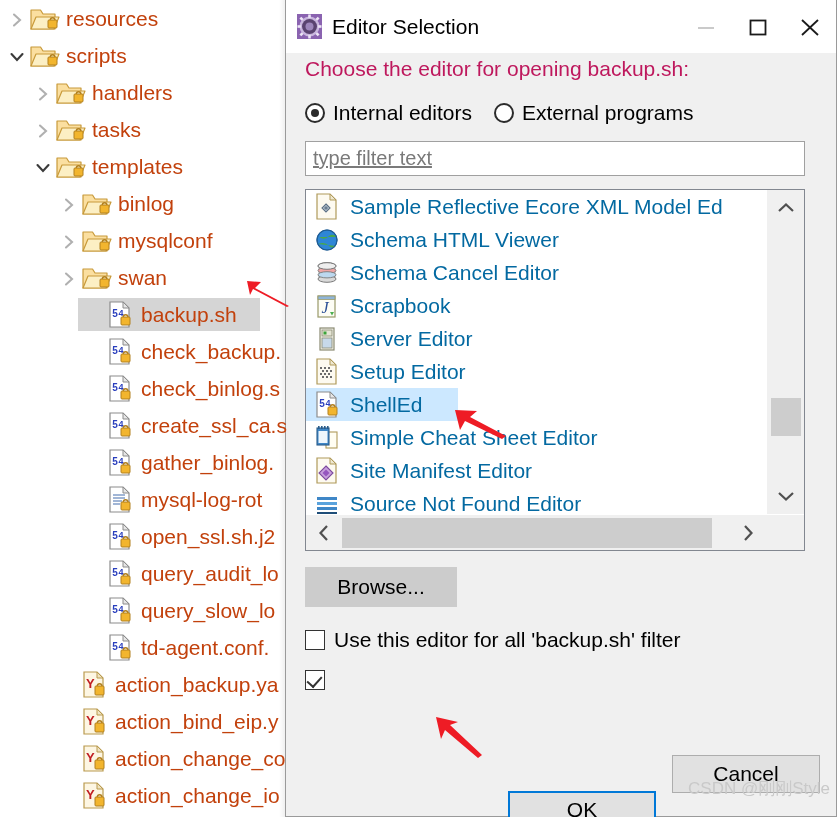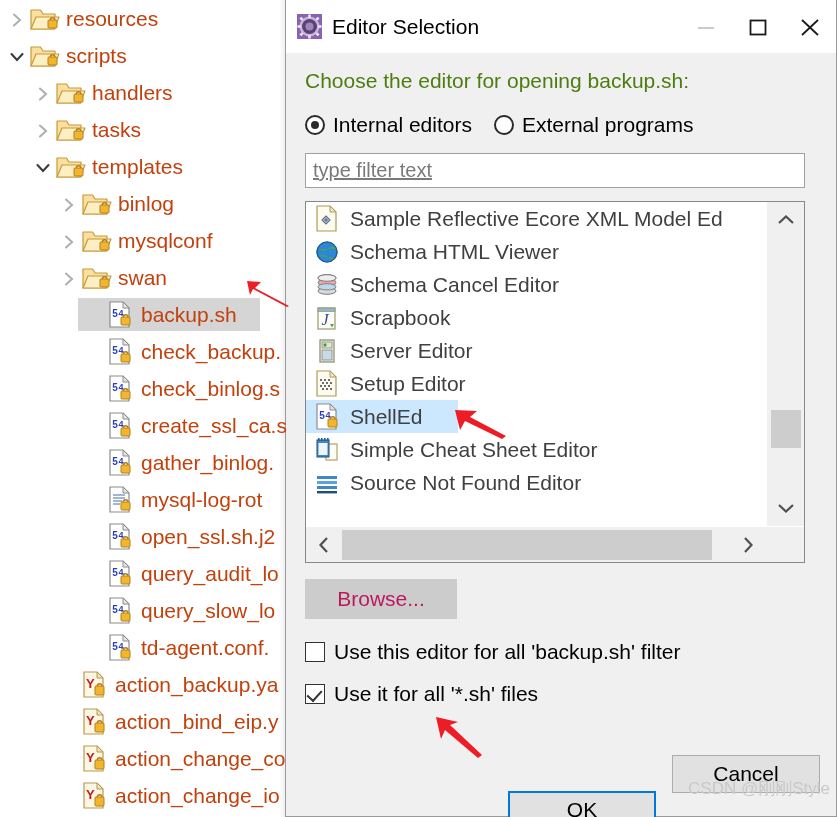--- a/index.html
+++ b/index.html
@@ -93,22 +93,22 @@
     width: 52px; height: 41px;
     display: flex; align-items: center; justify-content: center;
     flex: 0 0 52px;
   }
   .winbtn svg { display: block; }
 
   #dlg-body { padding: 0 16px; position: relative; }
 
   #prompt {
     font-size: 21px;
-    color: #4d7c0f;
-    margin-top: 16px;
+    color: #be185d;
+    margin-top: 4px;
     margin-left: 3px;
   }
 
   #radio-row {
     margin-top: 20px;
     margin-left: 3px;
     display: flex;
     align-items: center;
     font-size: 21px;
     color: #000;
@@ -166,21 +166,21 @@
     left: 0; top: 0; right: 38px; bottom: 36px;
     background: #ffffff;
     overflow: hidden;
   }
   .list-row {
     height: 33px;
     display: flex;
     align-items: center;
     white-space: nowrap;
     font-size: 21px;
-    color: #404040;
+    color: #0369a1;
     padding-left: 9px;
     position: relative;
   }
   .list-row.sel { background: #cce8ff; width: 152px; }
   .list-ico {
     width: 26px; height: 28px;
     flex: 0 0 26px;
     margin-right: 9px;
     position: relative;
   }
@@ -225,21 +225,21 @@
   }
   .sb-arrow { fill: none; stroke: #505050; stroke-width: 2.2; }
 
   #browse {
     margin-top: 16px;
     margin-left: 3px;
     width: 152px;
     height: 40px;
     background: #cccccc;
     border: 1px solid #cccccc;
-    color: #be185d;
+    color: #000000;
     font-size: 21px;
     font-family: "Liberation Sans", sans-serif;
     text-align: center;
     line-height: 38px;
   }
 
   .chk-row {
     display: flex;
     align-items: center;
     margin-left: 3px;
@@ -778,20 +778,29 @@
                     <rect x="3" y="2" width="1.6" height="3"></rect>
                     <rect x="6" y="2" width="1.6" height="3"></rect>
                     <rect x="9" y="2" width="1.6" height="3"></rect>
                     <rect x="12" y="2" width="1.6" height="3"></rect>
                   </g>
                 </svg></span>
               <span>Simple Cheat Sheet Editor</span>
             </div>
             <div class="list-row">
               <span class="list-ico"><svg width="26" height="28" viewBox="0 0 26 28">
+                  <path d="M2,1 L15,1 L21,7 L21,26 L2,26 Z" fill="#fdfaf0" stroke="#b09a5a" stroke-width="1.2"></path>
+                  <path d="M15,1 L15,7 L21,7 Z" fill="#efe8d0" stroke="#b09a5a" stroke-width="1"></path>
+                  <path d="M11,9 L18,16 L11,23 L4,16 Z" fill="#c8a0dd" stroke="#7d4a9e" stroke-width="1.1"></path>
+                  <path d="M11,12.5 L14.5,16 L11,19.5 L7.5,16 Z" fill="#9656bf"></path>
+                </svg></span>
+              <span>Site Manifest Editor</span>
+            </div>
+            <div class="list-row">
+              <span class="list-ico"><svg width="26" height="28" viewBox="0 0 26 28">
                   <g stroke-linecap="butt">
                     <rect x="2" y="7" width="20" height="3" fill="#3f87c7"></rect>
                     <rect x="2" y="12" width="20" height="3" fill="#5aa3dd"></rect>
                     <rect x="2" y="17" width="20" height="3" fill="#3f87c7"></rect>
                     <rect x="2" y="22" width="20" height="2.4" fill="#1f4e79"></rect>
                   </g>
                 </svg></span>
               <span>Source Not Found Editor</span>
             </div>
           </div>
@@ -827,21 +836,20 @@
 
       <div id="browse">Browse...</div>
 
       <div class="chk-row" id="chk-row-1">
         <span class="chkbox"></span>
         <span>Use this editor for all 'backup.sh' filter</span>
       </div>
 
       <div class="chk-row" id="chk-row-2">
         <span class="chkbox on"></span>
-        <span>Use it for all '*.sh' files</span>
       </div>
 
     </div>
 
     <div id="btnbar">
       <div class="dlgbtn default">OK</div>
       <div class="dlgbtn">Cancel</div>
     </div>
 
     <div id="watermark">CSDN @刚刚Style</div>

